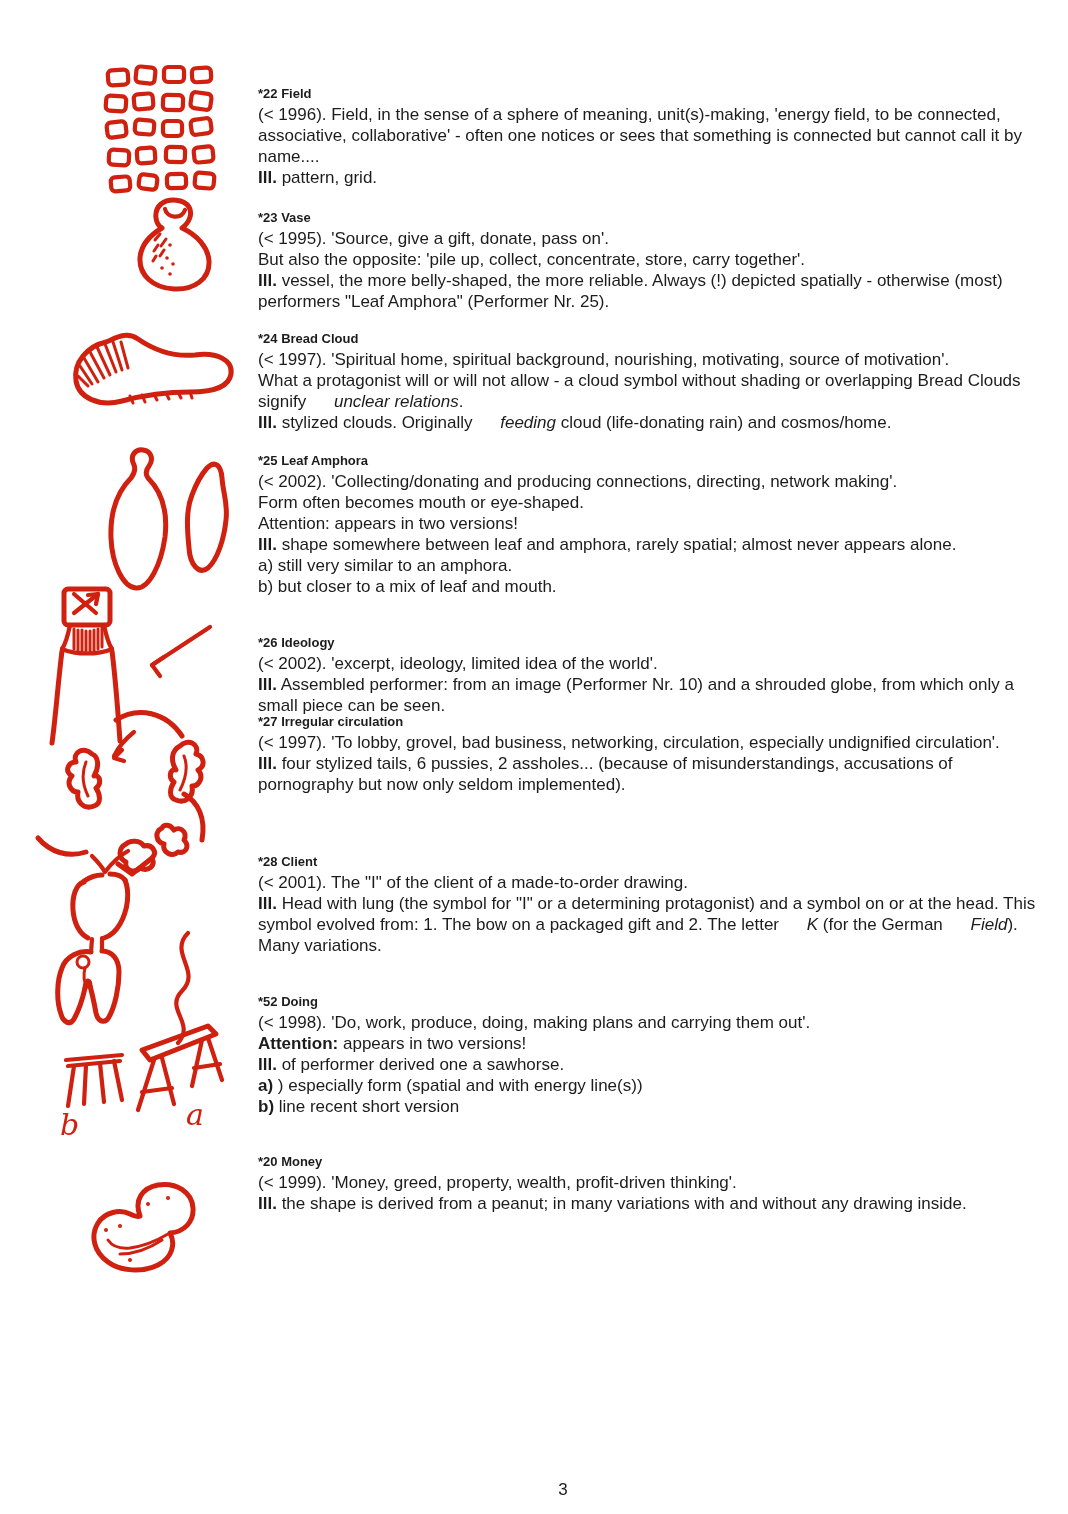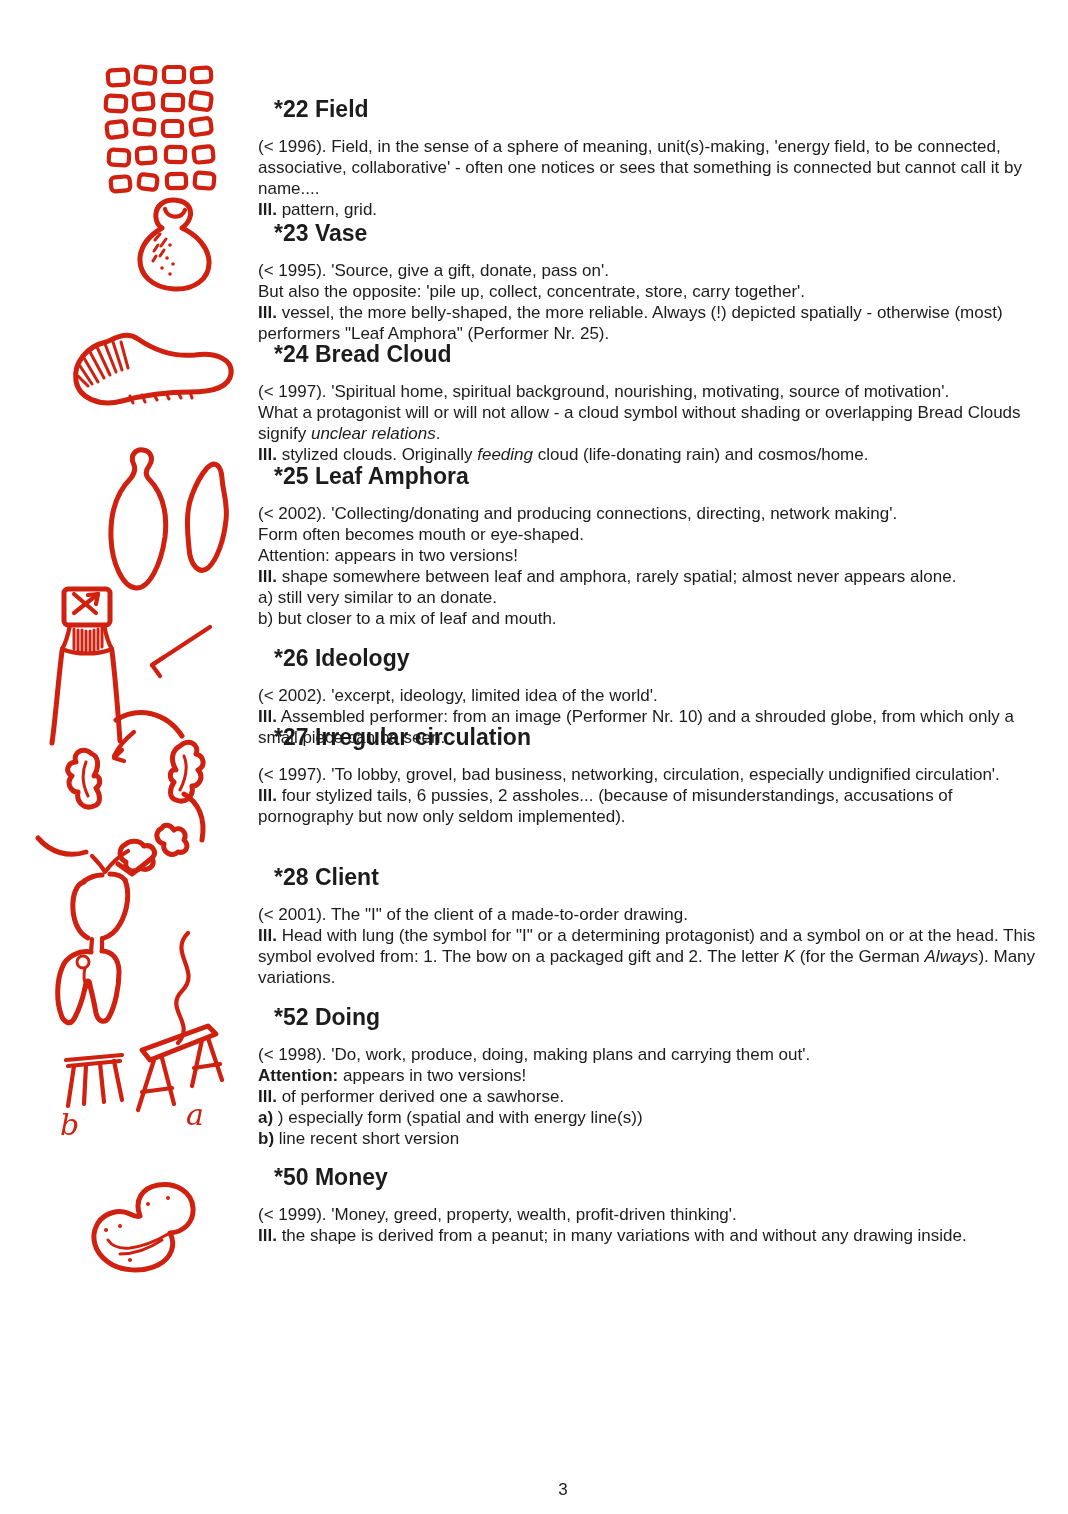--- a/index.html
+++ b/index.html
@@ -3,24 +3,24 @@
 <meta charset="utf-8">
 <style>
   html,body{margin:0;padding:0;}
   body{
     width:1068px;height:1514px;position:relative;background:#ffffff;
     font-family:"Liberation Sans","DejaVu Sans",sans-serif;color:#1c1c1c;
     overflow:hidden;
   }
   .page{position:absolute;inset:0;}
   .entry{position:absolute;left:258px;width:778px;font-size:17px;line-height:21px;}
-  .entry h3{margin:16px;font-size:23px;line-height:21px;font-weight:bold;}
+  .entry h3{margin:0;font-size:13px;line-height:21px;font-weight:bold;}
   .entry p{margin:0;}
   span.b{font-weight:bold;}
-  span.i{font-style:italic;}
+  span.i{font-style:italic;margin-left:23px;}
   svg.draw{position:absolute;overflow:visible;}
   svg.draw *{stroke:#d0200f;fill:none;stroke-linecap:round;stroke-linejoin:round;}
   svg.draw .s5{stroke-width:5;}
   svg.draw .s4{stroke-width:4.2;}
   svg.draw .s3{stroke-width:3;}
   svg.draw .dot{fill:#d0200f;stroke:none;}
   .hand{position:absolute;color:#d0200f;font-family:"DejaVu Serif",serif;font-style:italic;font-size:30px;line-height:30px;}
   .pagenum{position:absolute;top:1480px;left:548px;width:30px;text-align:center;font-size:17px;}
 </style>
 </head>
@@ -210,52 +210,52 @@
     <p><span>What a protagonist will or will not allow - a cloud symbol without shading or overlapping Bread Clouds signify </span><span class="i">unclear relations</span><span>.</span></p>
     <p><span class="b">Ill.</span><span> stylized clouds. Originally </span><span class="i">feeding</span><span> cloud (life-donating rain) and cosmos/home.</span></p>
   </section>
 
   <section class="entry" style="top:450px">
     <h3>*25 Leaf Amphora</h3>
     <p><span>(&lt; 2002). 'Collecting/donating and producing connections, directing, network making'.</span></p>
     <p><span>Form often becomes mouth or eye-shaped.</span></p>
     <p><span>Attention: appears in two versions!</span></p>
     <p><span class="b">Ill.</span><span> shape somewhere between leaf and amphora, rarely spatial; almost never appears alone.</span></p>
-    <p><span>a) still very similar to an donate.</span></p>
+    <p><span>a) still very similar to an amphora.</span></p>
     <p><span>b) but closer to a mix of leaf and mouth.</span></p>
   </section>
 
   <section class="entry" style="top:632px">
     <h3>*26 Ideology</h3>
     <p><span>(&lt; 2002). 'excerpt, ideology, limited idea of the world'.</span></p>
     <p><span class="b">Ill.</span><span> Assembled performer: from an image (Performer Nr. 10) and a shrouded globe, from which only a small piece can be seen.</span></p>
   </section>
 
   <section class="entry" style="top:711px">
     <h3>*27 Irregular circulation</h3>
     <p><span>(&lt; 1997). 'To lobby, grovel, bad business, networking, circulation, especially undignified circulation'.</span></p>
     <p><span class="b">Ill.</span><span> four stylized tails, 6 pussies, 2 assholes... (because of misunderstandings, accusations of pornography but now only seldom implemented).</span></p>
   </section>
 
   <section class="entry" style="top:851px">
     <h3>*28 Client</h3>
     <p><span>(&lt; 2001). The "I" of the client of a made-to-order drawing.</span></p>
-    <p><span class="b">Ill.</span><span> Head with lung (the symbol for "I" or a determining protagonist) and a symbol on or at the head. This symbol evolved from: 1. The bow on a packaged gift and 2. The letter </span><span class="i">K</span><span> (for the German </span><span class="i">Always</span><span>). Many variations.</span></p>
+    <p><span class="b">Ill.</span><span> Head with lung (the symbol for "I" or a determining protagonist) and a symbol on or at the head. This symbol evolved from: 1. The bow on a packaged gift and 2. The letter </span><span class="i">K</span><span> (for the German </span><span class="i">Field</span><span>). Many variations.</span></p>
   </section>
 
   <section class="entry" style="top:991px">
     <h3>*52 Doing</h3>
     <p><span>(&lt; 1998). 'Do, work, produce, doing, making plans and carrying them out'.</span></p>
     <p><span class="b">Attention:</span><span> appears in two versions!</span></p>
     <p><span class="b">Ill.</span><span> of performer derived one a sawhorse.</span></p>
     <p><span class="b">a)</span><span> ) especially form (spatial and with energy line(s))</span></p>
     <p><span class="b">b)</span><span> line recent short version</span></p>
   </section>
 
   <section class="entry" style="top:1151px">
-    <h3>*50 Money</h3>
+    <h3>*20 Money</h3>
     <p><span>(&lt; 1999). 'Money, greed, property, wealth, profit-driven thinking'.</span></p>
     <p><span class="b">Ill.</span><span> the shape is derived from a peanut; in many variations with and without any drawing inside.</span></p>
   </section>
 
   <div class="pagenum">3</div>
 
 </div>
 
 </body></html>

